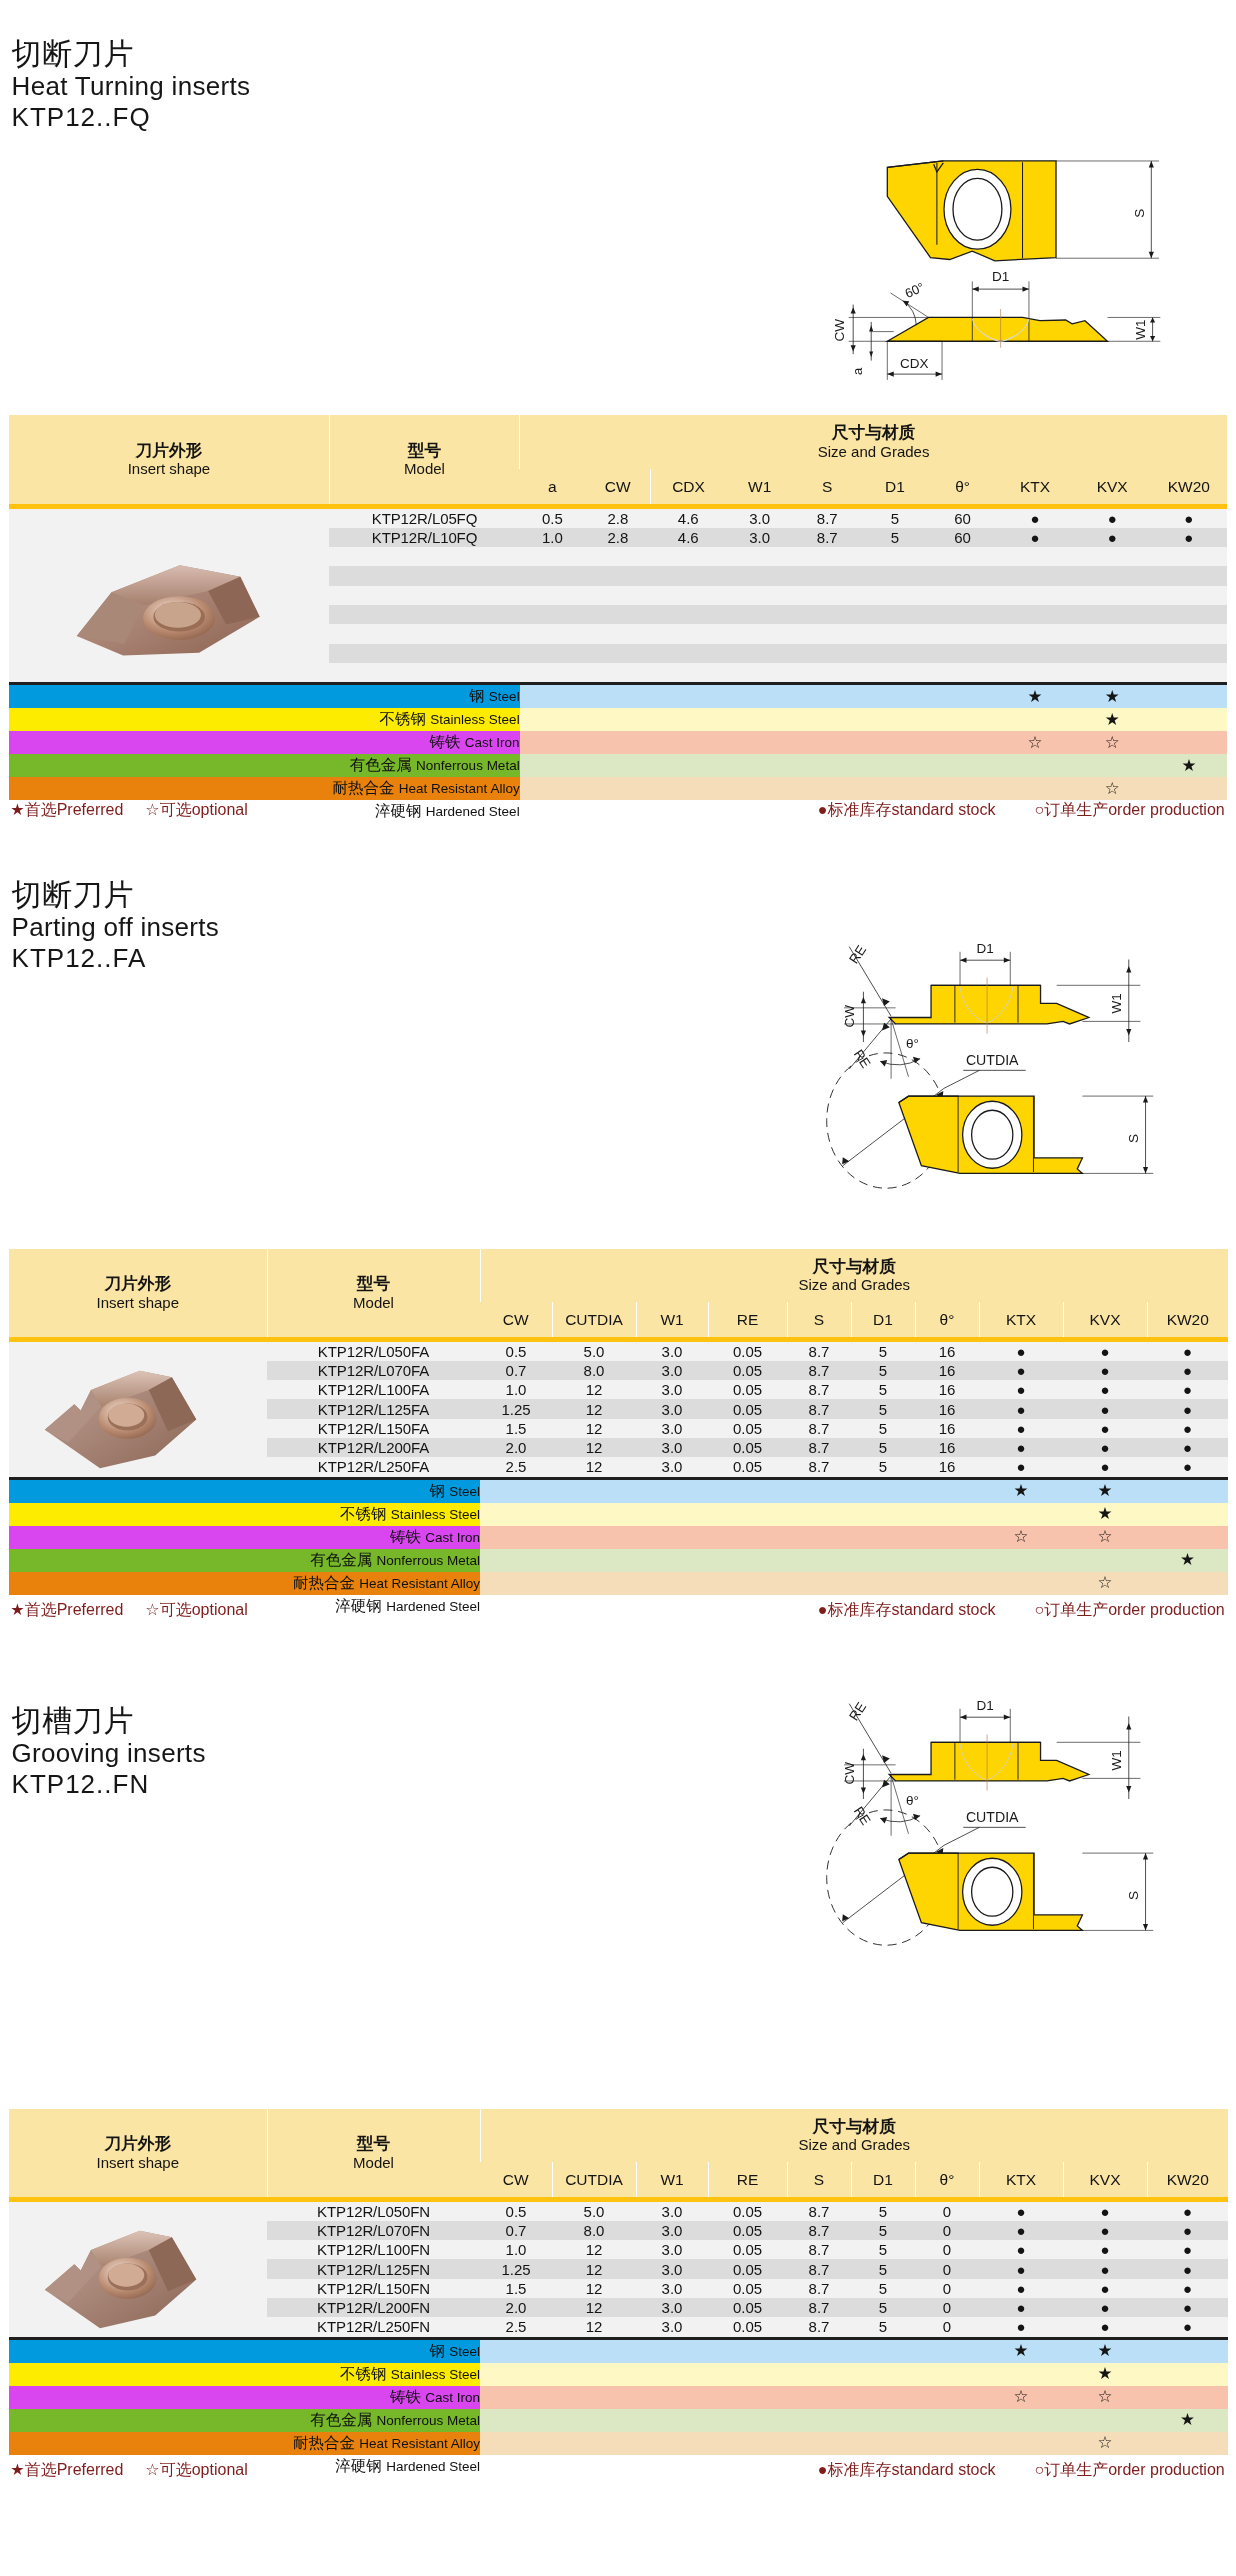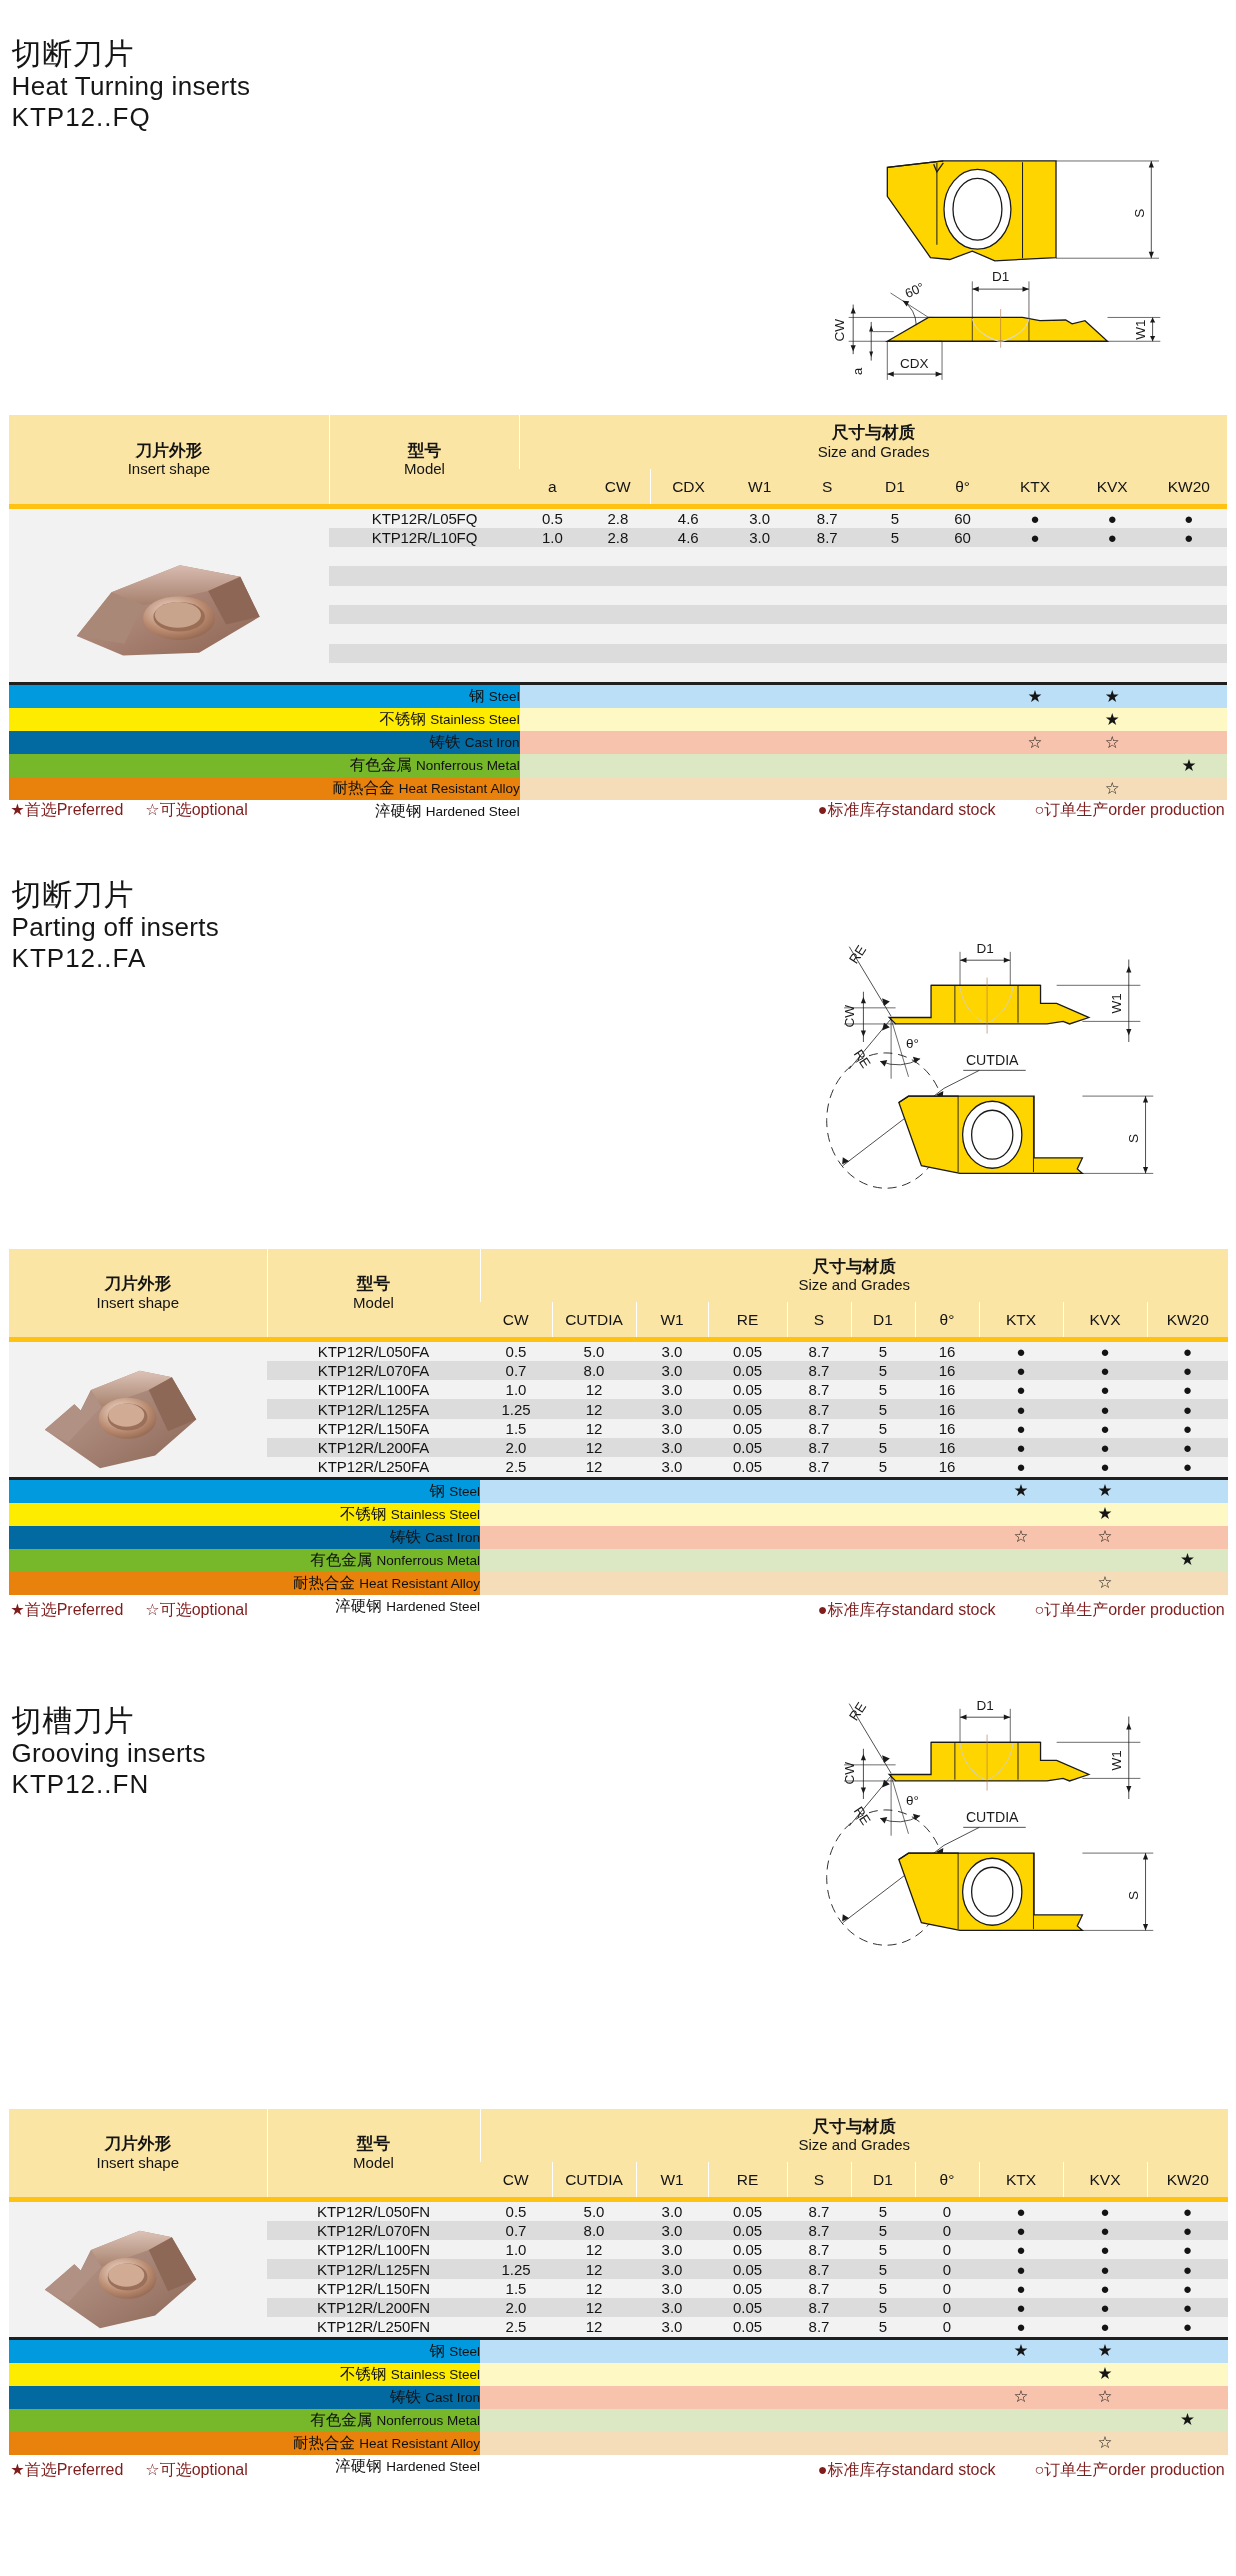--- a/index.html
+++ b/index.html
@@ -59,21 +59,21 @@
   
   .mat td { height:23px; padding:0; font-size:0; }
   .mat td.label {
     text-align:right; padding-left:98px; font-size:15.5px; color:#111;
     white-space:nowrap;
   }
   .mat td.label .en { font-size:13.5px; }
   .mat td.mark { text-align:center; font-size:16.7px; line-height:1; color:#151515; }
   .m1 .label { background:#029ade; } .m1 .cell { background:#badff7; }
   .m2 .label { background:#fdec00; } .m2 .cell { background:#fdf8c4; }
-  .m3 .label { background:#0369a1; } .m3 .cell { background:#f7c3ac; }
+  .m3 .label { background:#d946ef; } .m3 .cell { background:#f7c3ac; }
   .m4 .label { background:#76b82a; } .m4 .cell { background:#dbe8c3; }
   .m5 .label { background:#e8820c; } .m5 .cell { background:#f6ddba; }
   .m6 .label { background:#ffffff; } .m6 .cell { background:#ffffff; }
 
   
   .legend { position:absolute; left:10.3px; width:1217px; height:26px;
             font-size:16px; color:#7f1d1d; }
   .legend .left  { position:absolute; left:0; top:0; white-space:nowrap; }
   .legend .right { position:absolute; right:2.6px; top:0; white-space:nowrap; }
   .legend .sym { font-size:16px; }

